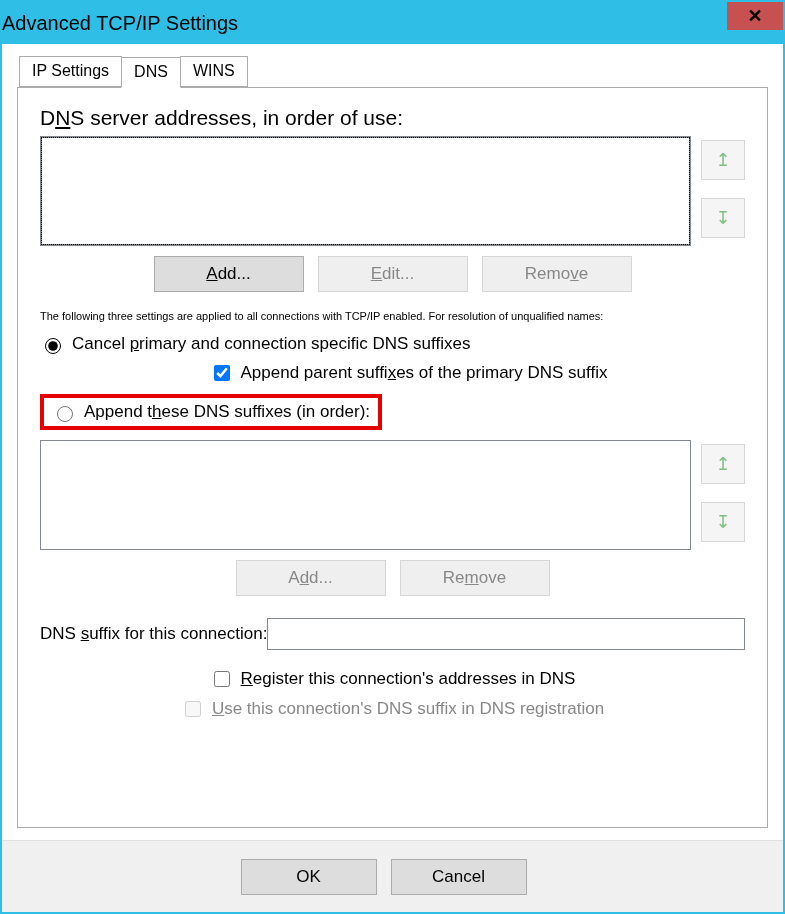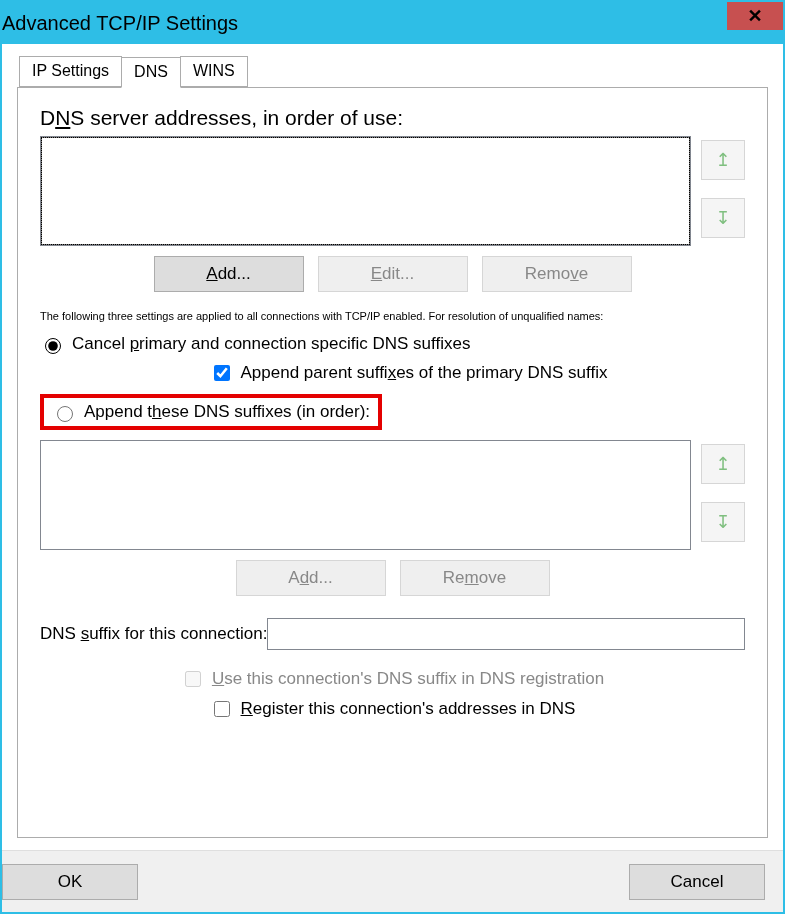--- a/index.html
+++ b/index.html
@@ -42,21 +42,21 @@
 .chk { width: 16px; height: 16px; }
 
 .highlight { border: 4px solid #E40000; padding: 4px 8px; display: inline-flex; align-items: center; gap: 8px; margin-top: 10px; }
 
 .suffix-row { display: flex; align-items: center; gap: 0; margin-top: 22px; font-size: 17px; }
 .suffix-input { flex: 1; height: 32px; border: 1px solid #828790; padding: 0 6px; font-size: 16px; }
 
 .bottom-checks { margin-top: 18px; }
 .disabled-text { color: #888; }
 
-.footer { height: 62px; background: #F0F0F0; border-top: 1px solid #DFDFDF; display: flex; align-items: center; justify-content: space-between; padding-right: 18px; gap: 14px; }
+.footer { height: 72px; background: #F0F0F0; border-top: 1px solid #DFDFDF; display: flex; align-items: center; justify-content: center; padding-right: 18px; gap: 14px; }
 .footer .btn { width: 136px; height: 36px; background: #DDDDDD; }
 
 .ul { text-decoration: underline; }
 
 </style>
 </head>
 <body>
 
 <div class="dialog">
 
@@ -152,27 +152,27 @@
             <span>ove</span>
           </div>
       </div>
 
       <div class="suffix-row">
         <span><span>DNS </span><span class="ul">s</span><span>uffix for this connection:</span></span>
         <input class="suffix-input" type="text" style="">
       </div>
 
       <div class="bottom-checks">
+        <label class="check-row noindent">
+          <input type="checkbox" class="chk" style="">
+          <span><span class="ul">R</span><span>egister this connection's addresses in DNS</span></span>
+        </label>
         <label class="check-row noindent disabled-text">
           <input type="checkbox" class="chk" disabled="" style="">
           <span><span class="ul">U</span><span>se this connection's DNS suffix in DNS registration</span></span>
-        </label>
-        <label class="check-row noindent">
-          <input type="checkbox" class="chk" style="">
-          <span><span class="ul">R</span><span>egister this connection's addresses in DNS</span></span>
         </label>
       </div>
 
     </div>
 
   </div>
 
   <div class="footer">
     <div class="btn">OK</div>
     <div class="btn">Cancel</div>

